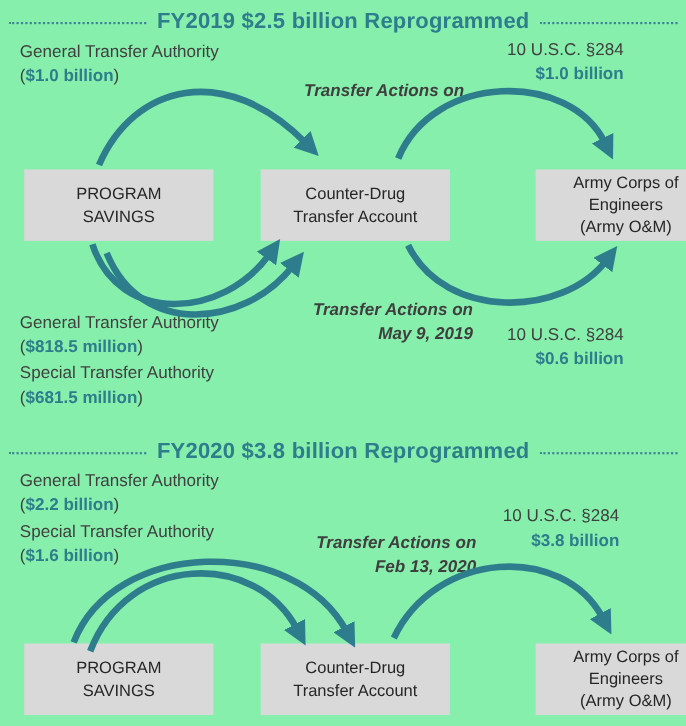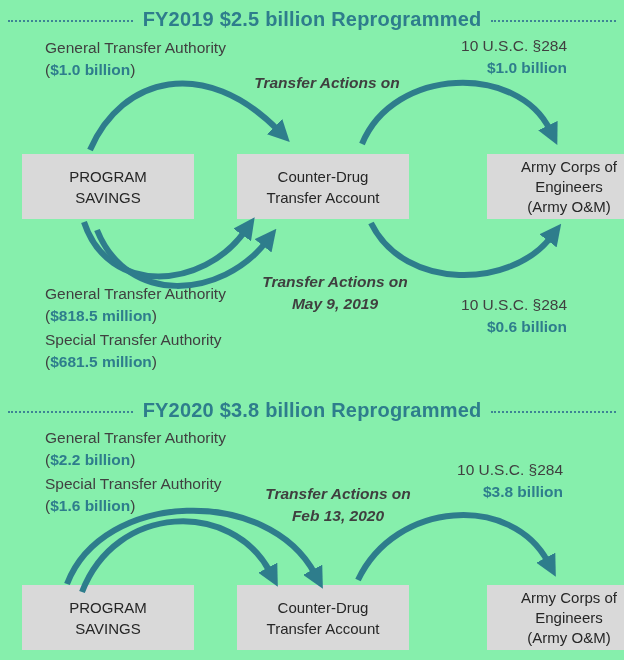--- a/index.html
+++ b/index.html
@@ -7,26 +7,26 @@
     position:relative;width:624px;height:660px;overflow:hidden;
     font-family:"Liberation Sans",sans-serif;background:#86efac;
   }
   .title-row{
     position:absolute;left:8px;right:8px;display:flex;align-items:center;gap:10px;
   }
   .title-row .dots{flex:1;height:0;border-top:2px dotted #3d8494;margin-top:2px;}
   .sec-title{
     color:#2E7D8C;font-size:20px;font-weight:700;white-space:nowrap;letter-spacing:0.2px;
   }
-  .lbl{position:absolute;font-size:15.5px;color:#404040;white-space:nowrap;line-height:20px;margin-left:27px;}
+  .lbl{position:absolute;font-size:15.5px;color:#404040;white-space:nowrap;line-height:20px;}
   .money{color:#2E7D8C;font-weight:700;}
   .paren{color:#404040;font-weight:400;}
   .usc-block{position:absolute;width:160px;text-align:right;font-size:15.5px;color:#404040;line-height:22px;}
   .transfer-note{
-    position:absolute;width:190px;text-align:center;font-size:15.5px;font-weight:700;
+    position:absolute;width:190px;text-align:right;font-size:15.5px;font-weight:700;
     font-style:italic;color:#3f3f3f;line-height:22px;
   }
   .gbox{
     position:absolute;background:#D9D9D9;display:flex;flex-direction:column;
     align-items:center;justify-content:center;text-align:center;
     font-size:15px;color:#262626;line-height:21px;height:65px;
   }
   .gbox.tight{line-height:20px;margin-left:34px;}
   #arrows{position:absolute;left:0;top:0;pointer-events:none;}
 </style>

